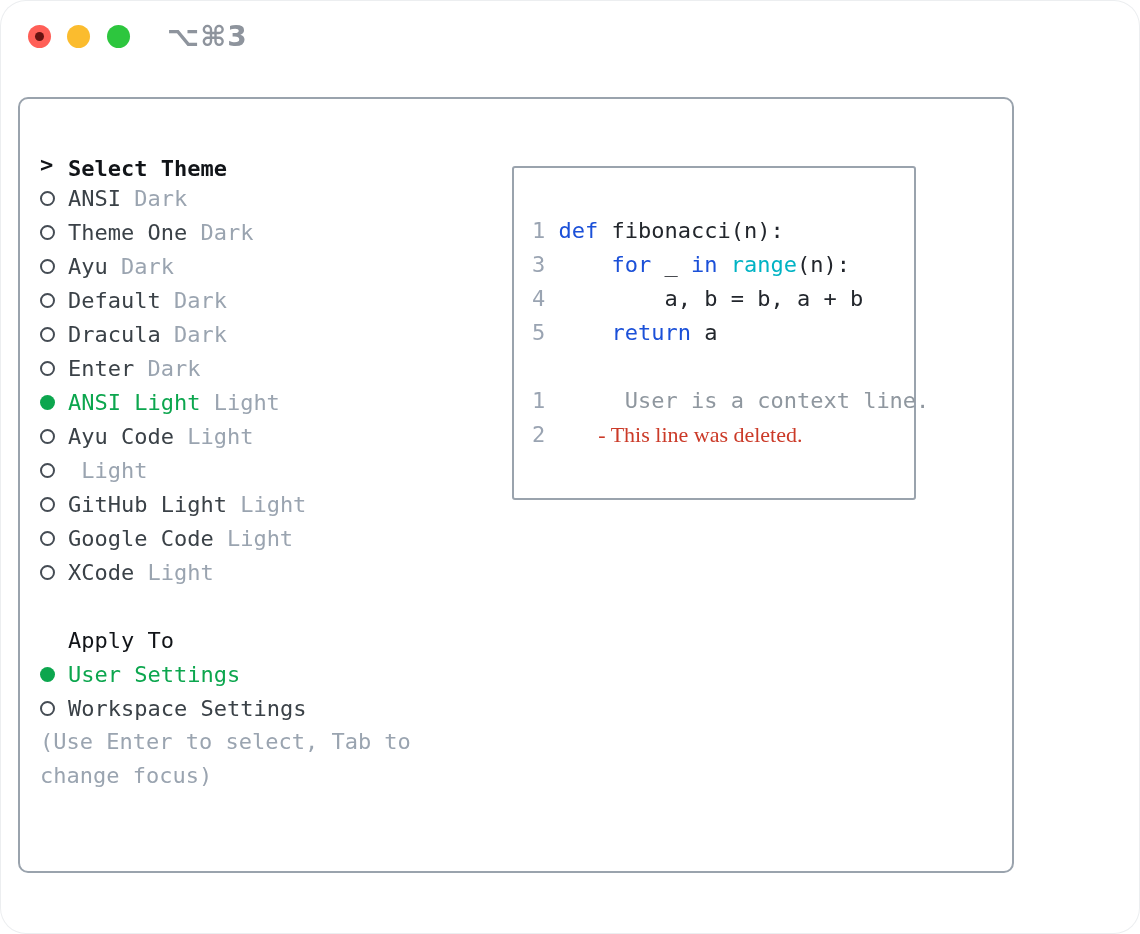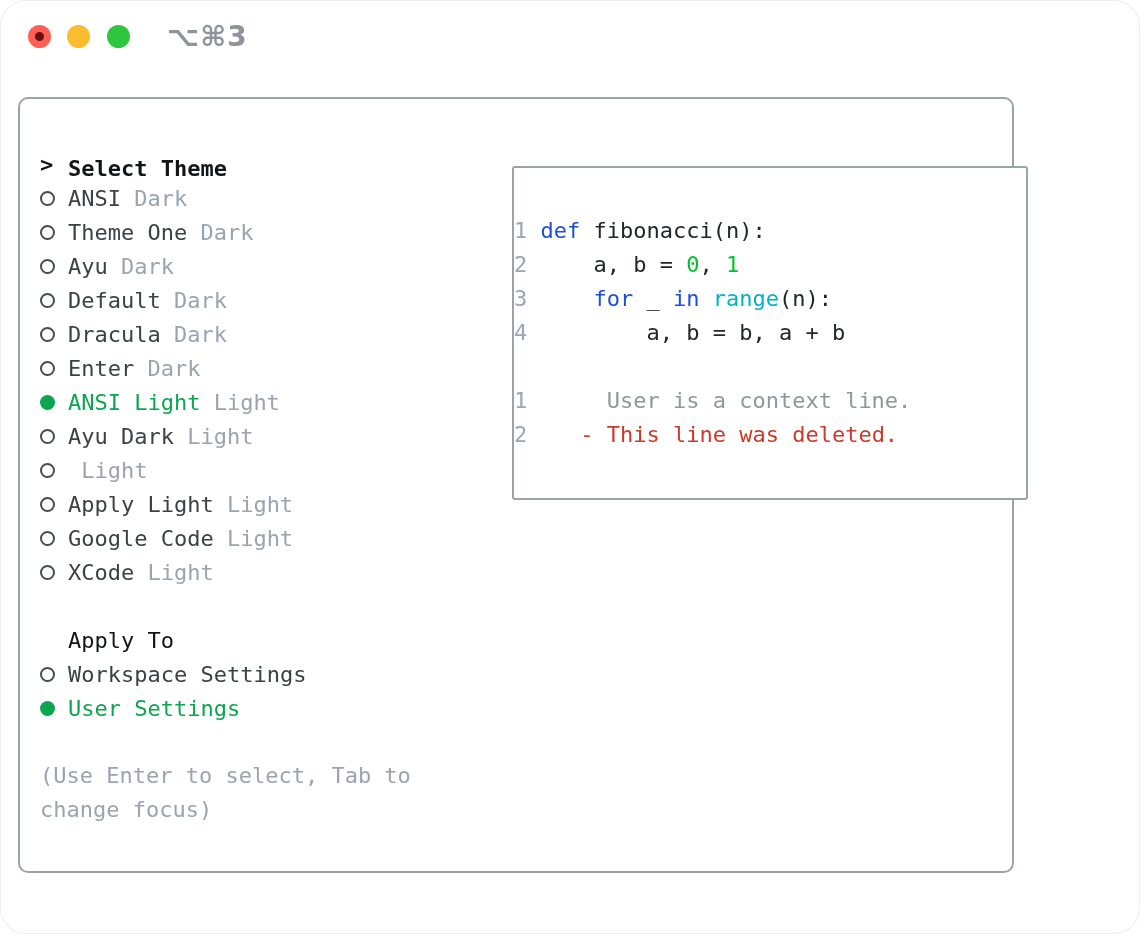--- a/index.html
+++ b/index.html
@@ -53,35 +53,35 @@
   .bullet-slot{flex:0 0 28px;width:28px;display:flex;align-items:center;}
   .cursor{font-weight:bold;color:var(--header-text);}
   .hdr{font-weight:bold;color:var(--header-text);white-space:pre;margin-top:8px;}
   .hdr-regular{color:var(--header-text);white-space:pre;}
   .ring{width:15px;height:15px;border:2px solid var(--ring-gray);border-radius:50%;box-sizing:border-box;}
   .dot{width:15px;height:15px;border-radius:50%;background:var(--selected-green);}
   .label{white-space:pre;}
   .label.sel{color:var(--selected-green);}
   .suffix{color:var(--muted-text);margin-left:0.6em;white-space:pre;}
   .spacer{height:34px;}
-  .help{margin-top:34px;width:432px;font-size:22px;line-height:34px;color:var(--muted-text);}
+  .help{width:432px;font-size:22px;line-height:34px;color:var(--muted-text);}
   
   .preview-box{
-    margin-top:19px;margin-left:8px;width:516px;box-sizing:border-box;
+    margin-top:19px;margin-left:8px;width:404px;box-sizing:border-box;
     border:2px solid var(--panel-border);border-radius:3px;
-    padding:46px 0;background:#ffffff;
+    padding:46px 18px;background:#ffffff;
   }
   .code-row{height:34px;line-height:34px;font-size:22px;white-space:pre;}
   .tok-lineno{color:var(--lineno-gray);}
   .tok-plain{color:var(--code-text);}
   .tok-keyword{color:var(--keyword-blue);}
   .tok-builtin{color:var(--builtin-cyan);}
   .tok-number{color:var(--number-green);}
   .tok-context{color:var(--context-gray);}
-  .tok-deleted{color:var(--deleted-red);}
+  .tok-deleted{color:var(--deleted-red);font-family:Liberation Serif, serif;}
   .tok-added{color:var(--added-green);}
 </style>
 </head>
 <body>
 
 <div class="window">
 
   <div class="titlebar">
     <span class="tl tl-red">
         <span class="tl-dot"></span>
@@ -147,34 +147,34 @@
     <span class="bullet-slot">
               <span class="marker dot"></span>
             </span>
     <span class="label sel">ANSI Light</span>
     <span class="suffix">Light</span>
   </div>
           <div class="row">
     <span class="bullet-slot">
               <span class="marker ring"></span>
             </span>
-    <span class="label">Ayu Dark</span>
-    <span class="suffix">Light</span>
-  </div>
-          <div class="row">
-    <span class="bullet-slot">
-              <span class="marker ring"></span>
-            </span>
-    <span class="suffix">Light</span>
-  </div>
-          <div class="row">
-    <span class="bullet-slot">
-              <span class="marker ring"></span>
-            </span>
-    <span class="label">Apply Light</span>
+    <span class="label">Ayu Code</span>
+    <span class="suffix">Light</span>
+  </div>
+          <div class="row">
+    <span class="bullet-slot">
+              <span class="marker ring"></span>
+            </span>
+    <span class="suffix">Light</span>
+  </div>
+          <div class="row">
+    <span class="bullet-slot">
+              <span class="marker ring"></span>
+            </span>
+    <span class="label">GitHub Light</span>
     <span class="suffix">Light</span>
   </div>
           <div class="row">
     <span class="bullet-slot">
               <span class="marker ring"></span>
             </span>
     <span class="label">Google Code</span>
     <span class="suffix">Light</span>
   </div>
           <div class="row">
@@ -188,42 +188,42 @@
 
       <div class="spacer"></div>
 
       <div class="row">
         <span class="bullet-slot"></span>
         <span class="hdr-regular">Apply To</span>
       </div>
       <div id="apply-items">
           <div class="row">
     <span class="bullet-slot">
+              <span class="marker dot"></span>
+            </span>
+    <span class="label sel">User Settings</span>
+  </div>
+          <div class="row">
+    <span class="bullet-slot">
               <span class="marker ring"></span>
             </span>
     <span class="label">Workspace Settings</span>
-  </div>
-          <div class="row">
-    <span class="bullet-slot">
-              <span class="marker dot"></span>
-            </span>
-    <span class="label sel">User Settings</span>
   </div>
         </div>
 
       <div class="help">(Use Enter to select, Tab to change focus)</div>
     </div>
 
     <div class="right-col">
       <div class="preview-box">
         <div id="code-lines">
             <div class="code-row"><span class="tok-lineno">1</span><span class="tok-plain"> </span><span class="tok-keyword">def</span><span class="tok-plain"> fibonacci(n):</span></div>
-            <div class="code-row"><span class="tok-lineno">2</span><span class="tok-plain">     a, b = </span><span class="tok-number">0</span><span class="tok-plain">, </span><span class="tok-number">1</span></div>
             <div class="code-row"><span class="tok-lineno">3</span><span class="tok-plain">     </span><span class="tok-keyword">for</span><span class="tok-plain"> _ </span><span class="tok-keyword">in</span><span class="tok-plain"> </span><span class="tok-builtin">range</span><span class="tok-plain">(n):</span></div>
             <div class="code-row"><span class="tok-lineno">4</span><span class="tok-plain">         a, b = b, a + b</span></div>
+            <div class="code-row"><span class="tok-lineno">5</span><span class="tok-plain">     </span><span class="tok-keyword">return</span><span class="tok-plain"> a</span></div>
             <div class="code-row"></div>
             <div class="code-row"><span class="tok-lineno">1</span><span class="tok-context">      User is a context line.</span></div>
             <div class="code-row"><span class="tok-lineno">2</span><span class="tok-plain">    </span><span class="tok-deleted">- This line was deleted.</span></div>
           </div>
       </div>
     </div>
 
   </div>
 </div>
 

